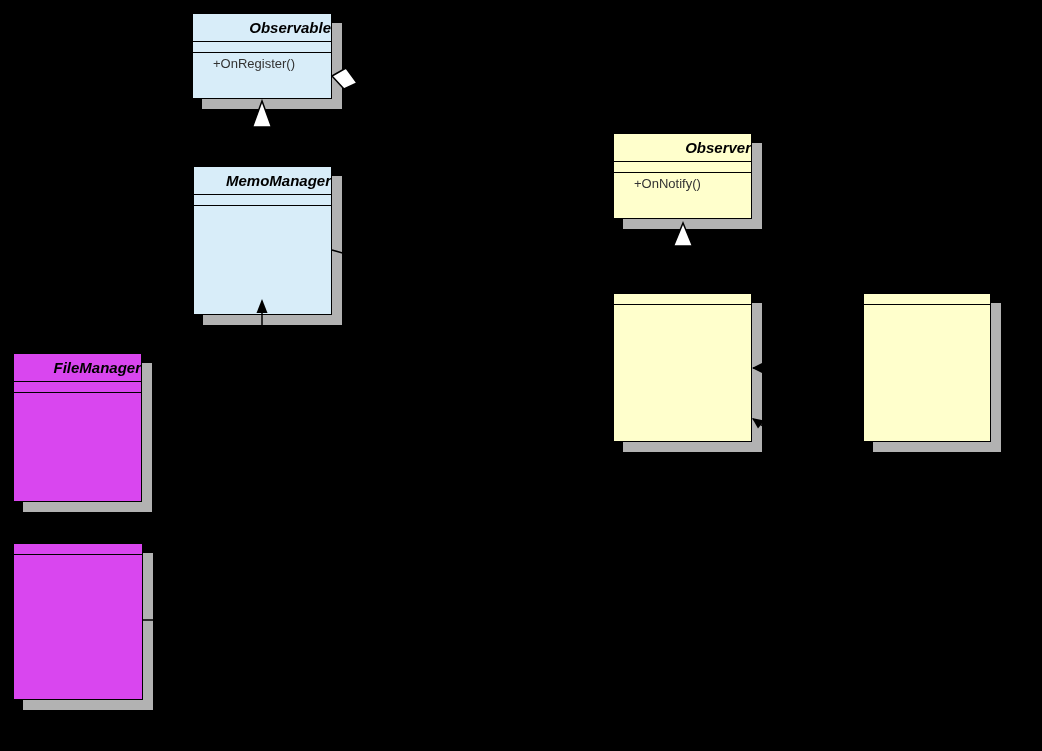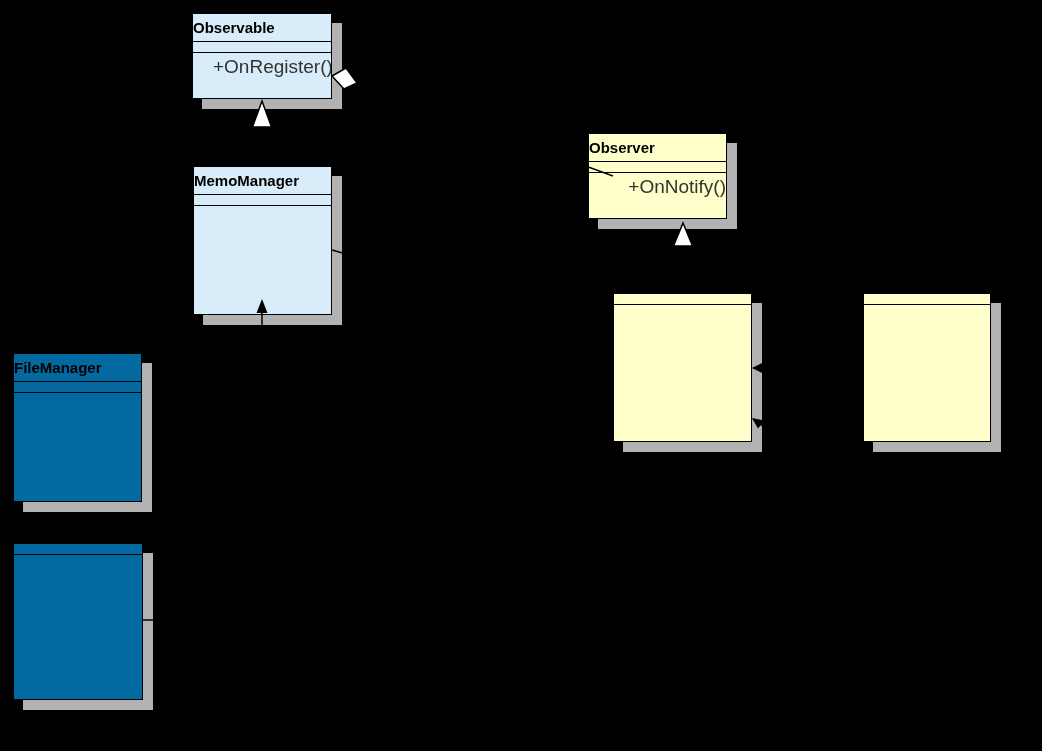--- a/index.html
+++ b/index.html
@@ -14,45 +14,45 @@
     position:absolute;
     box-sizing:border-box;
     border:1.5px solid #000;
     box-shadow:10px 10px 0 0 #b2b2b2;
     display:flex;
     flex-direction:column;
     z-index:2;
   }
   .c-blue{background:#d8edf9;}
   .c-yellow{background:#ffffcc;}
-  .c-purple{background:#0369a1;}
+  .c-purple{background:#d946ef;}
   .hdr{
     flex:none;
     height:27px;
     line-height:27px;
     border-bottom:1.5px solid #000;
-    text-align:left;
+    text-align:right;
     font-weight:bold;
     font-size:15px;
     color:#000;
     white-space:nowrap;
     overflow:hidden;
+    font-style:italic;
   }
   .attrs{
     flex:none;
     height:10px;
     border-bottom:1.5px solid #000;
   }
   .ops{
     flex:1 1 auto;
     padding:3px 0 0 20px;
-    font-size:19px;
+    font-size:13px;
     color:#333;
     overflow:hidden;
-    text-align:right;
   }
   .op{white-space:nowrap;}
   #edges{
     position:absolute;
     left:0;top:0;
     z-index:10;
     pointer-events:none;
   }
 </style>
 </head>
@@ -79,21 +79,21 @@
     <div class="hdr">FileManager</div>
     <div class="attrs"></div>
     <div class="ops"></div>
   </div>
 
   <div class="uml-class c-purple" style="left:13px;top:543px;width:130px;height:157px">
     <div class="attrs"></div>
     <div class="ops"></div>
   </div>
 
-  <div class="uml-class c-yellow" style="left:588px;top:133px;width:139px;height:86px">
+  <div class="uml-class c-yellow" style="left:613px;top:133px;width:139px;height:86px">
     <div class="hdr">Observer</div>
     <div class="attrs"></div>
     <div class="ops">
       <div class="op">+OnNotify()</div>
     </div>
   </div>
 
   <div class="uml-class c-yellow" style="left:613px;top:293px;width:139px;height:149px">
     <div class="attrs"></div>
     <div class="ops"></div>

